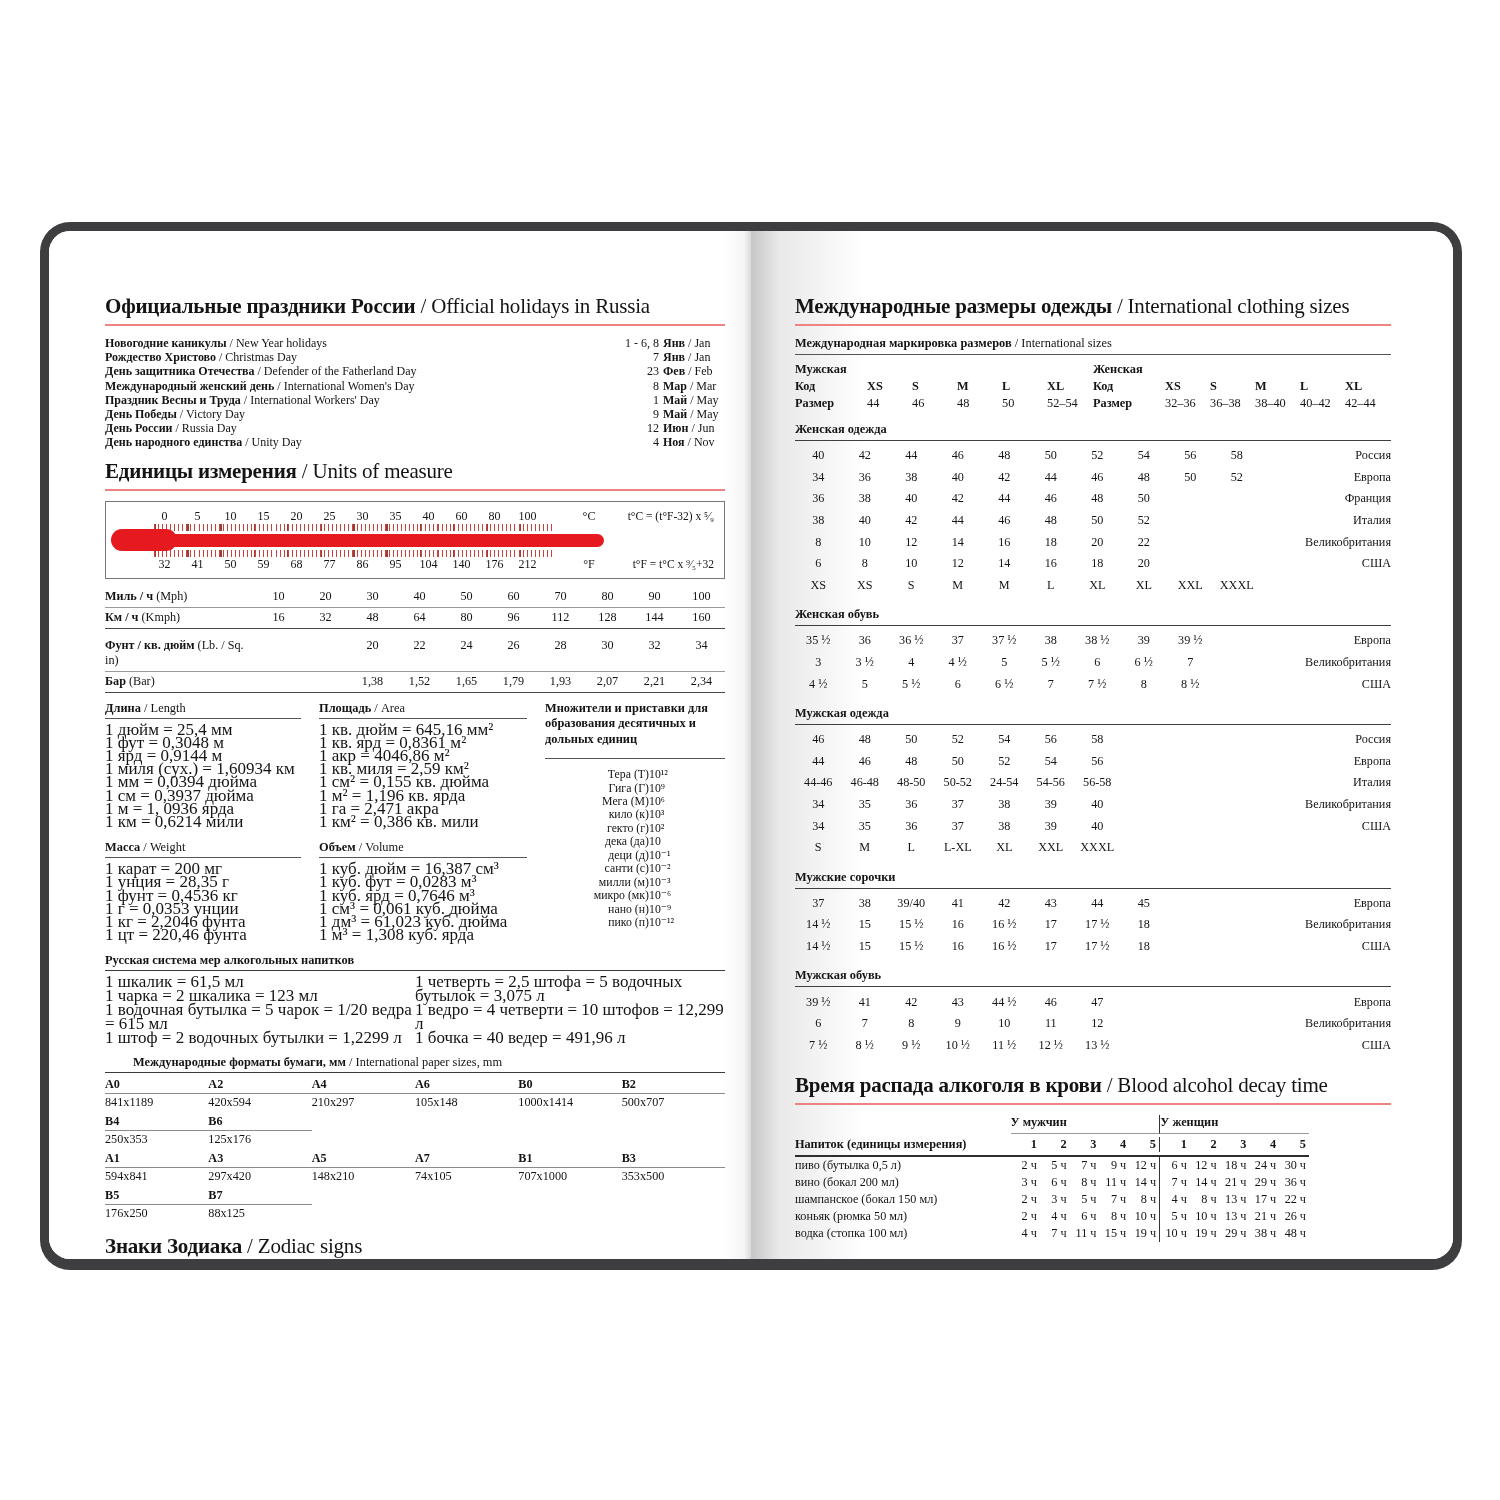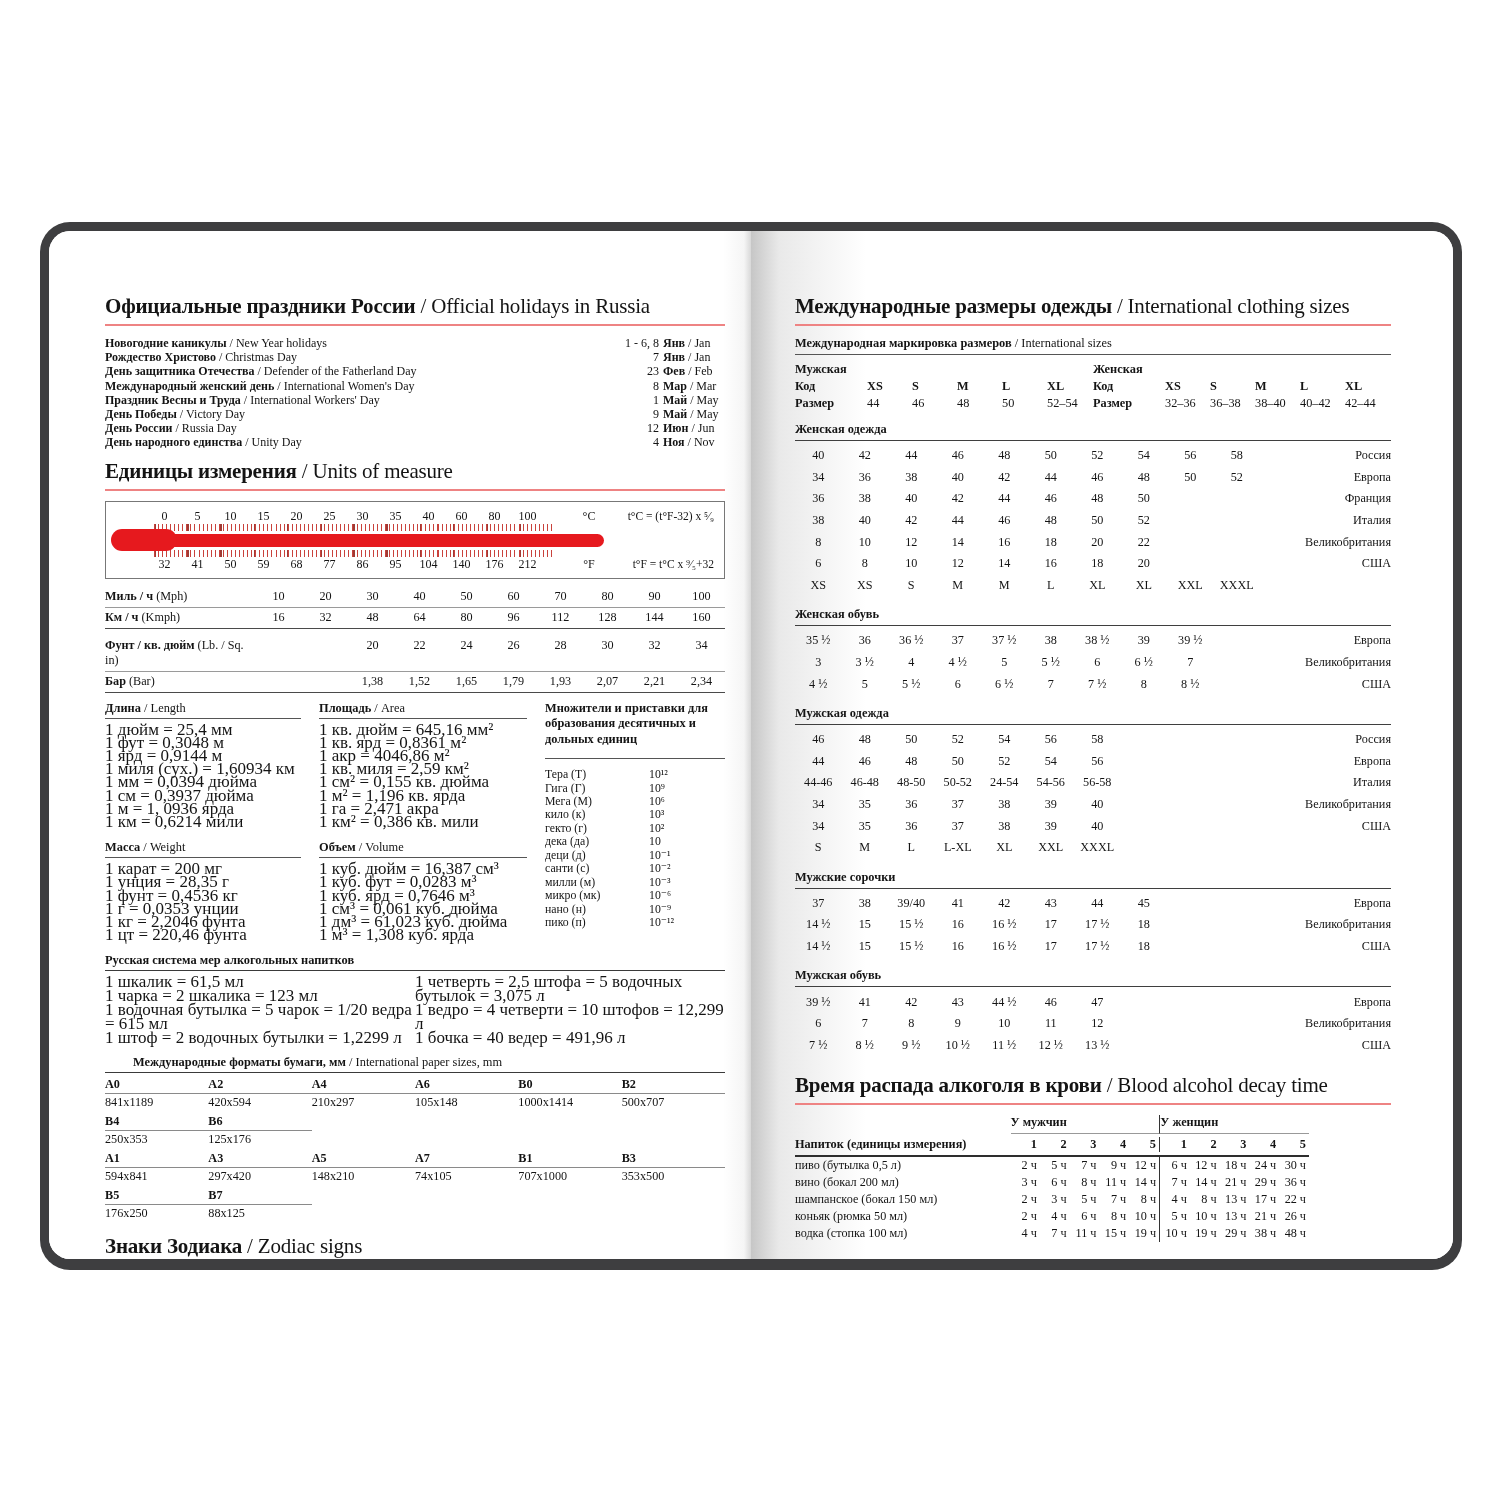--- a/index.html
+++ b/index.html
@@ -53,21 +53,21 @@
   .u-col{width:196px;}
   .u-col.mid{width:208px;}
   .u-col.pfx{flex:1;}
   .u-title{font-size:12.4px;border-bottom:1px solid #555;padding-bottom:2px;margin-bottom:4px;}
   .u-title .ru{font-weight:bold;}
   .u-item{font-size:17px;line-height:13.2px;}
   .u-block{margin-bottom:12px;}
   .pfx-title{font-size:12.4px;font-weight:bold;line-height:15.5px;}
   .pfx-sep{border-top:1px solid #555;margin:11px 0 9px 0;}
   .pfx-row{display:flex;font-size:11.8px;line-height:13.45px;}
-  .pfx-name{width:104px;}
+  .pfx-name{width:104px;text-align:right;}
 
   
   .alc-head{font-size:12.4px;font-weight:bold;border-bottom:1.5px solid #3a3a3a;padding-bottom:2px;margin-bottom:4px;}
   .alc-cols{display:flex;}
   .alc-col{width:50%;}
   .alc-col .u-item{line-height:14px;}
   .alc{margin-bottom:10px;}
 
   
   .paper-head{font-size:12.4px;border-bottom:1.5px solid #3a3a3a;padding-bottom:2px;margin-bottom:2px;}

